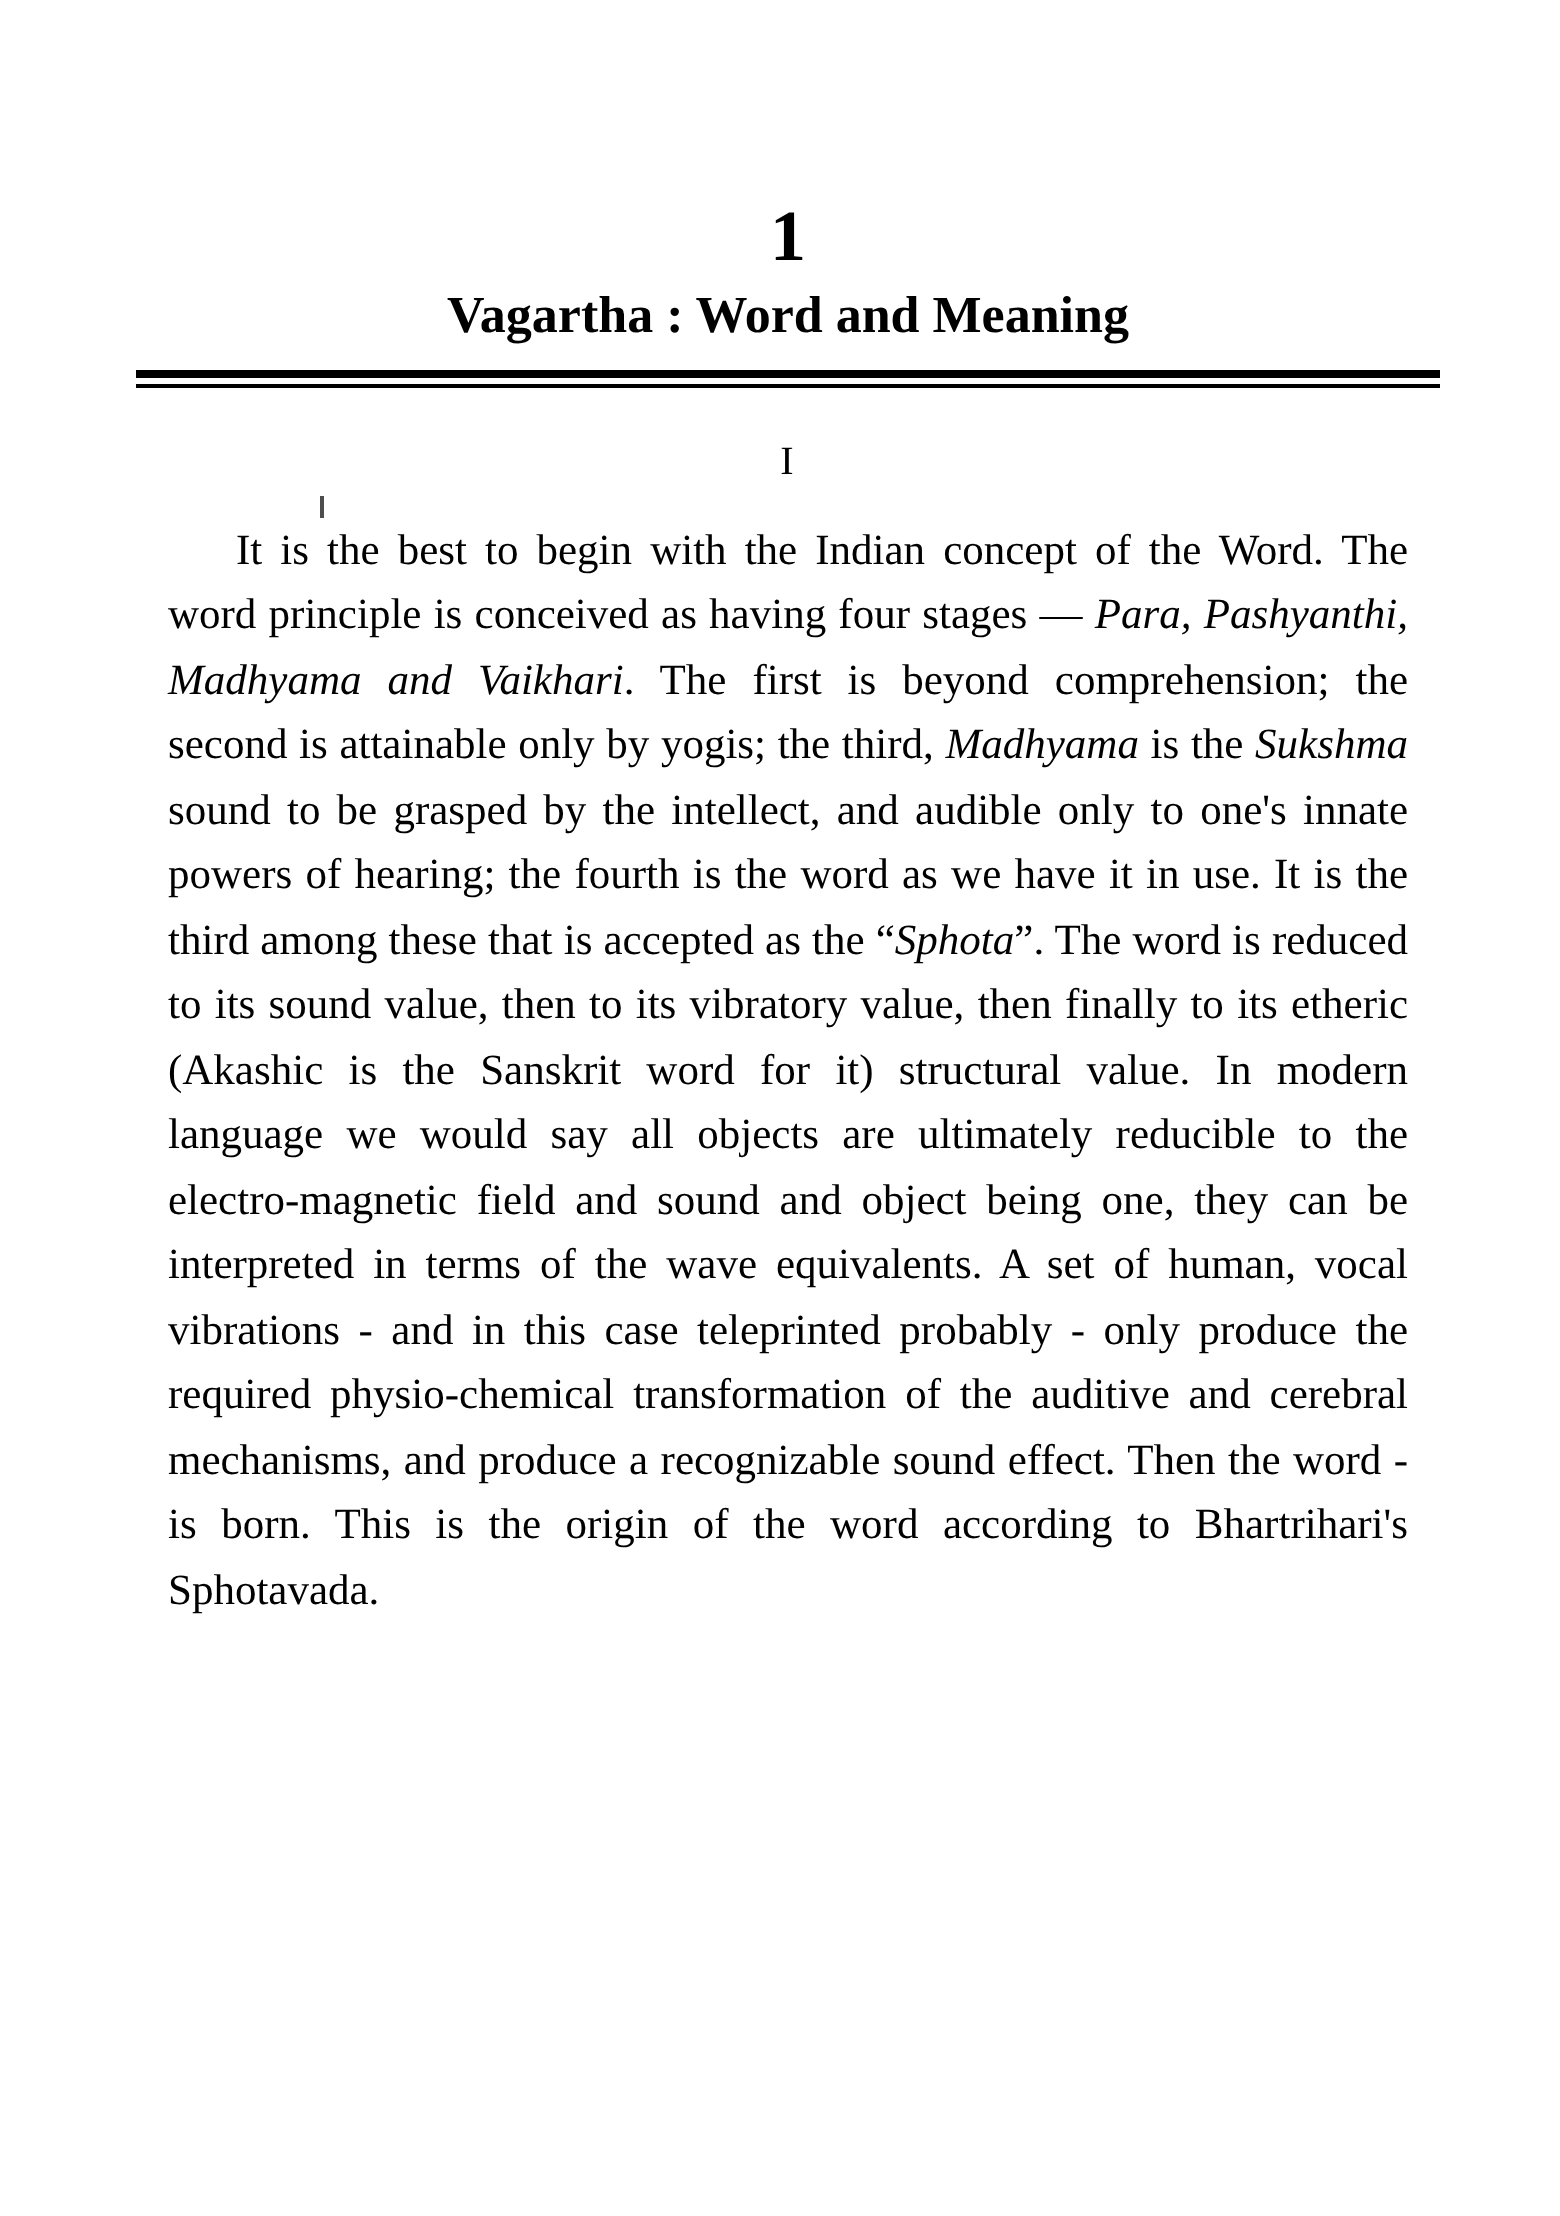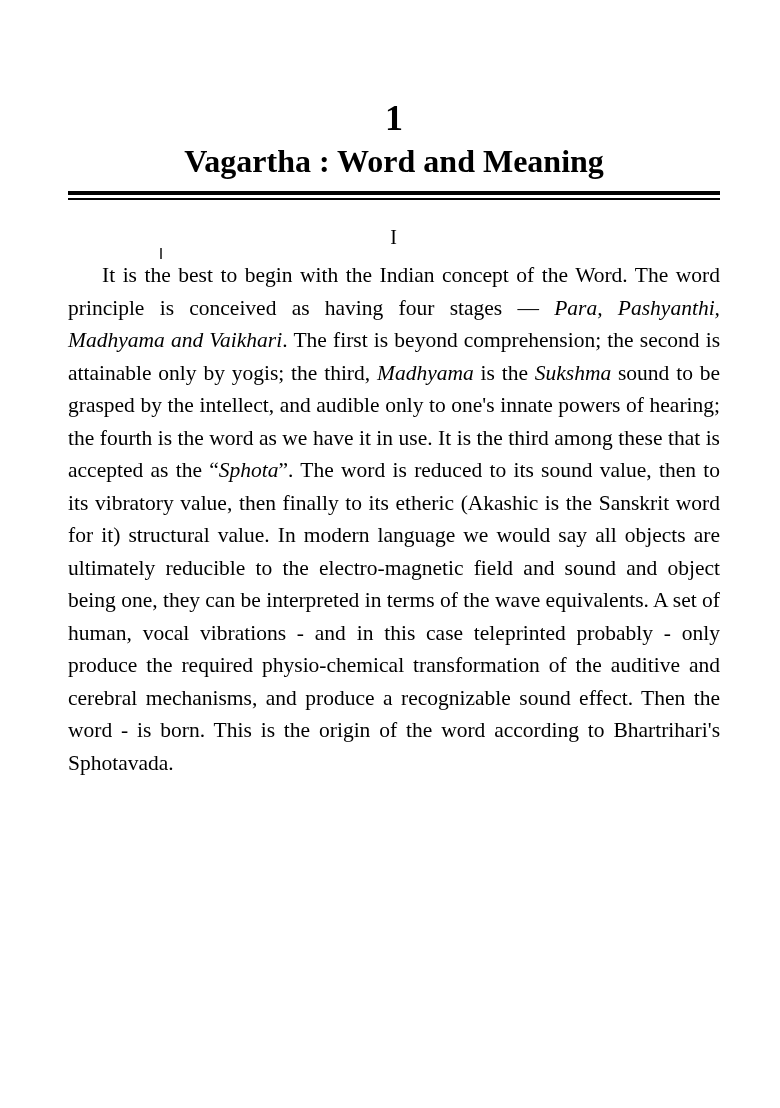--- a/index.html
+++ b/index.html
@@ -27,21 +27,21 @@
     font-weight: bold;
     font-size: 36px;
     line-height: 1.0;
     margin: 0 0 8px 0;
     letter-spacing: 0;
   }
   .chapter-title {
     text-align: center;
     font-family: "Liberation Serif", serif;
     font-weight: bold;
-    font-size: 32px;
+    font-size: 26px;
     line-height: 1.1;
     margin: 0 0 12px 0;
   }
   .rule-group {
     margin: 0 0 26px 0;
   }
   .rule-thick {
     height: 4px;
     background: #000;
     margin: 0;
@@ -59,21 +59,21 @@
     font-size: 20px;
     margin: 0 0 10px 0;
     letter-spacing: 1px;
   }
   .body-text {
     font-family: "Liberation Serif", serif;
     font-size: 21.5px;
     line-height: 32.5px;
     text-align: justify;
     text-justify: inter-word;
-    margin: 0;
+    margin: 16px;
     hyphens: none;
   }
   .body-text + .body-text {
     margin-top: 0px;
   }
   .indent {
     text-indent: 34px;
   }
   .tick {
     position: absolute;

